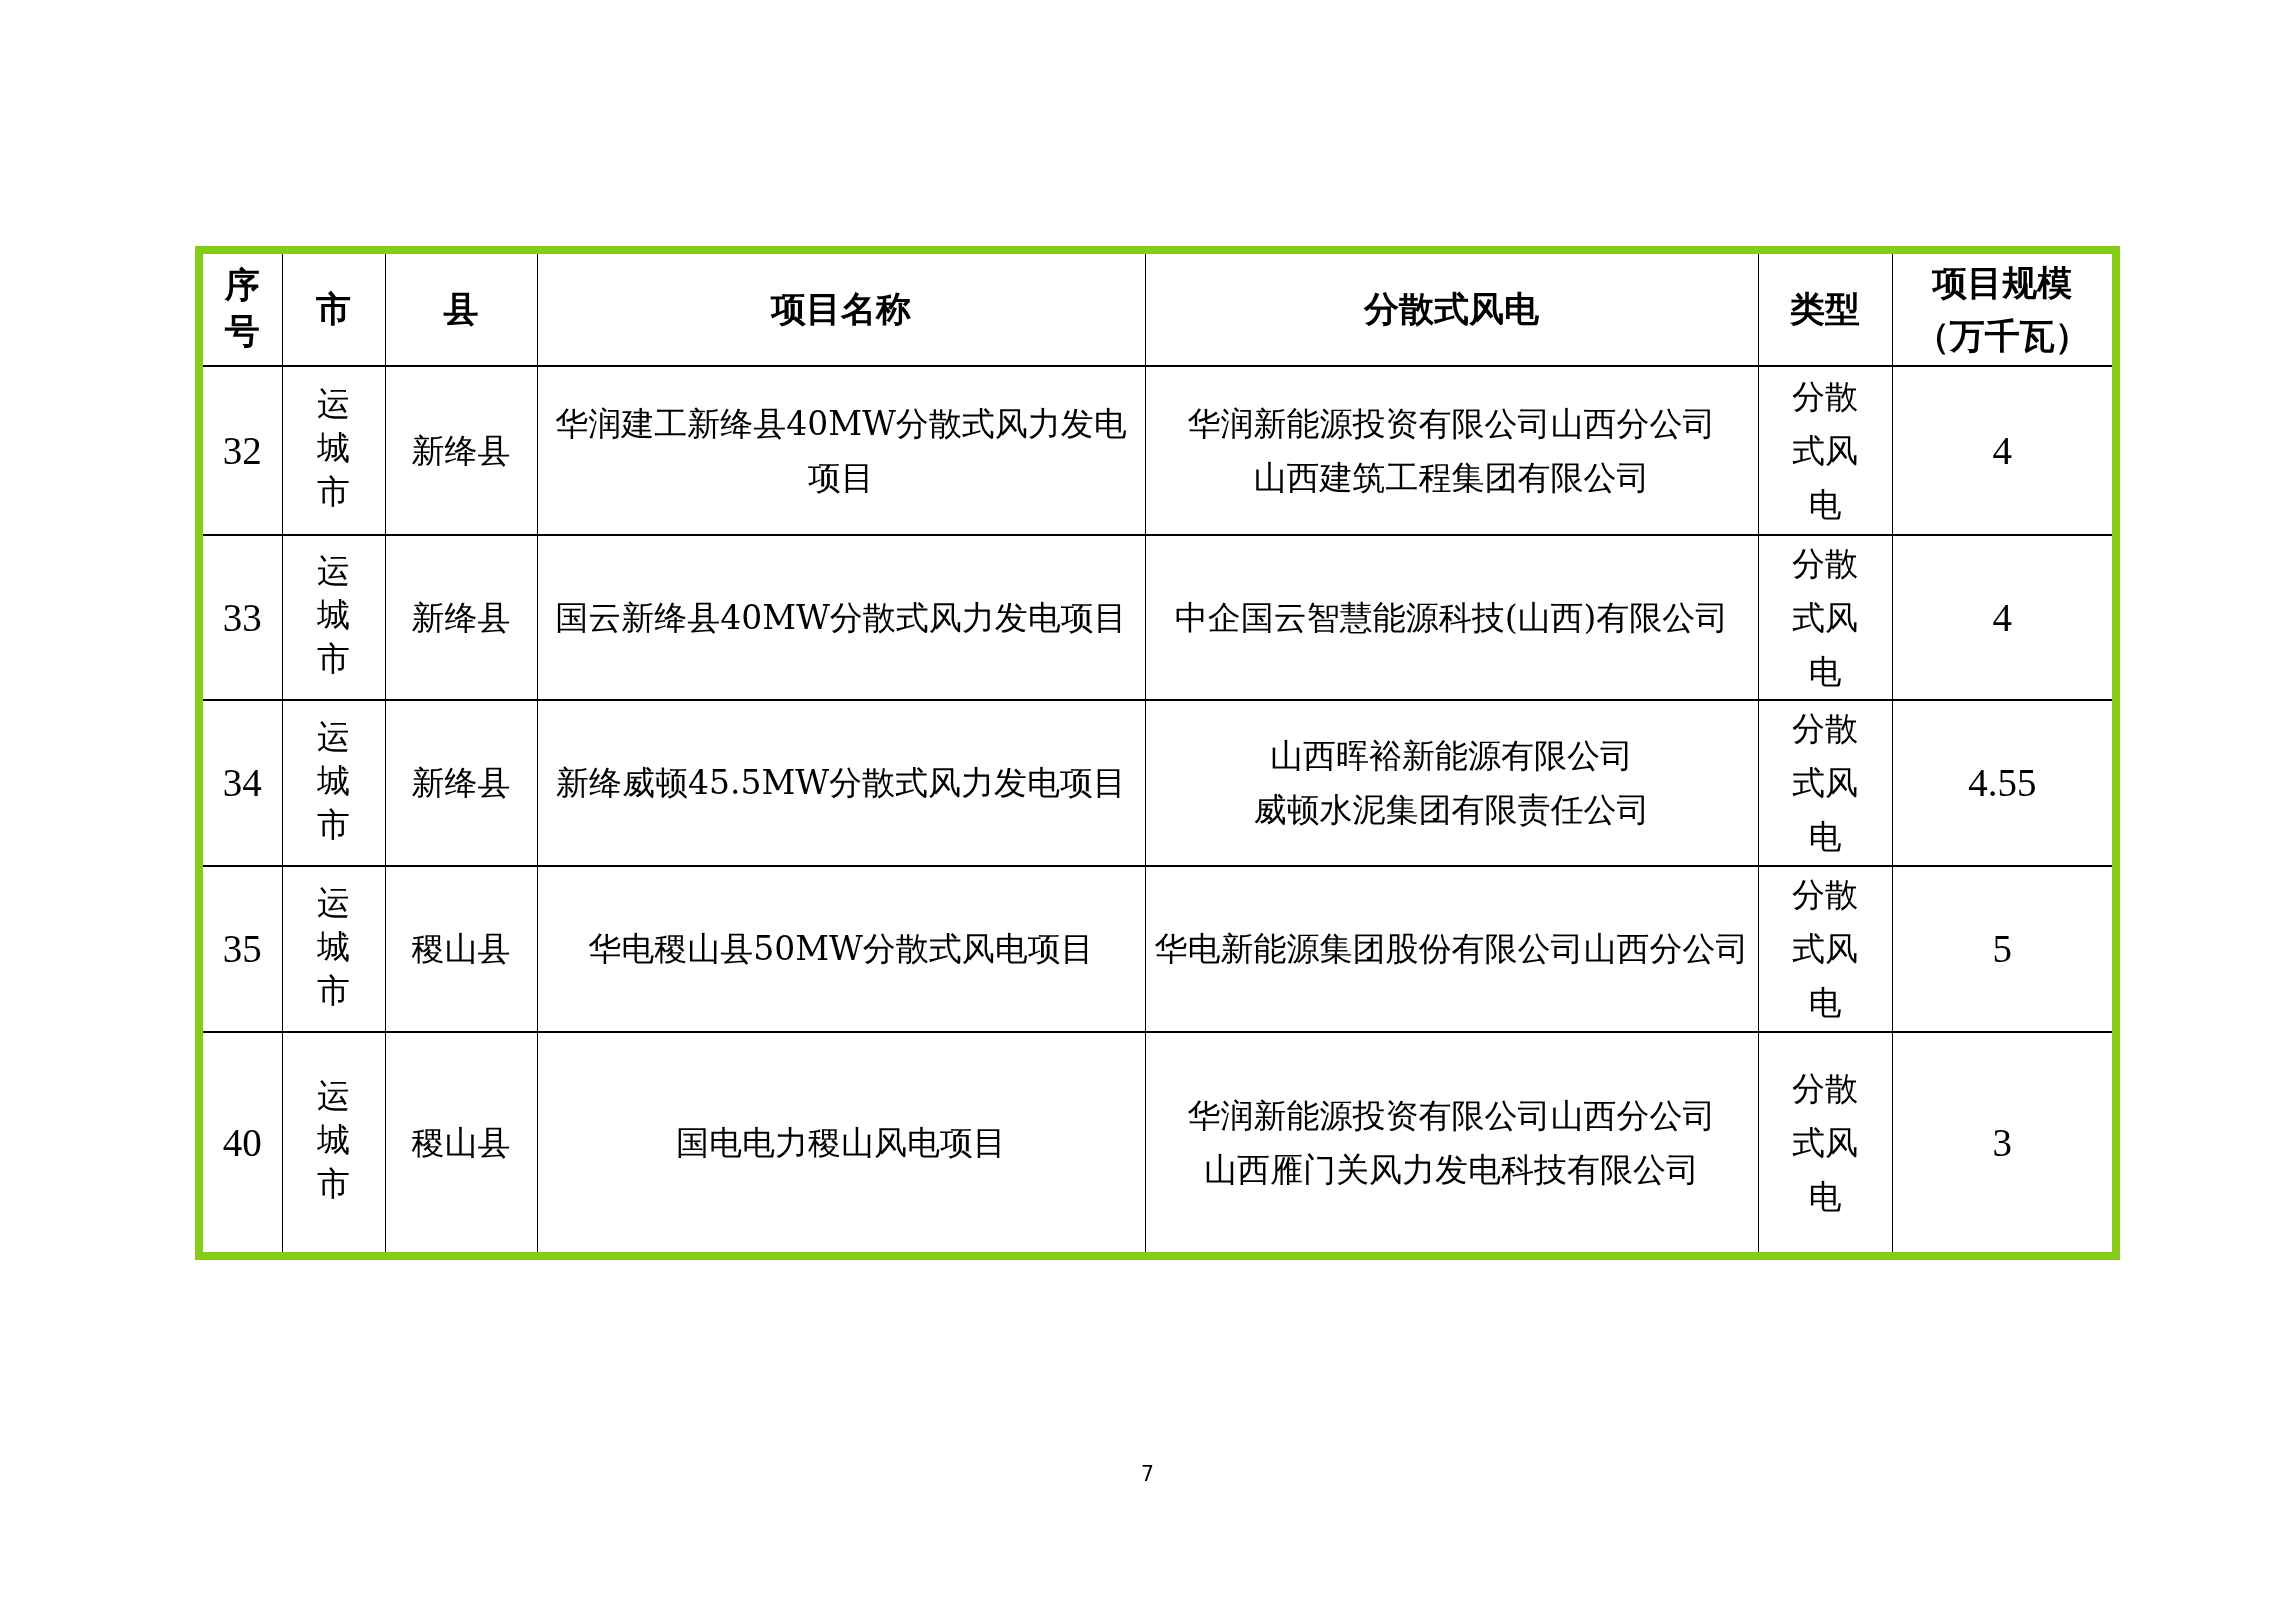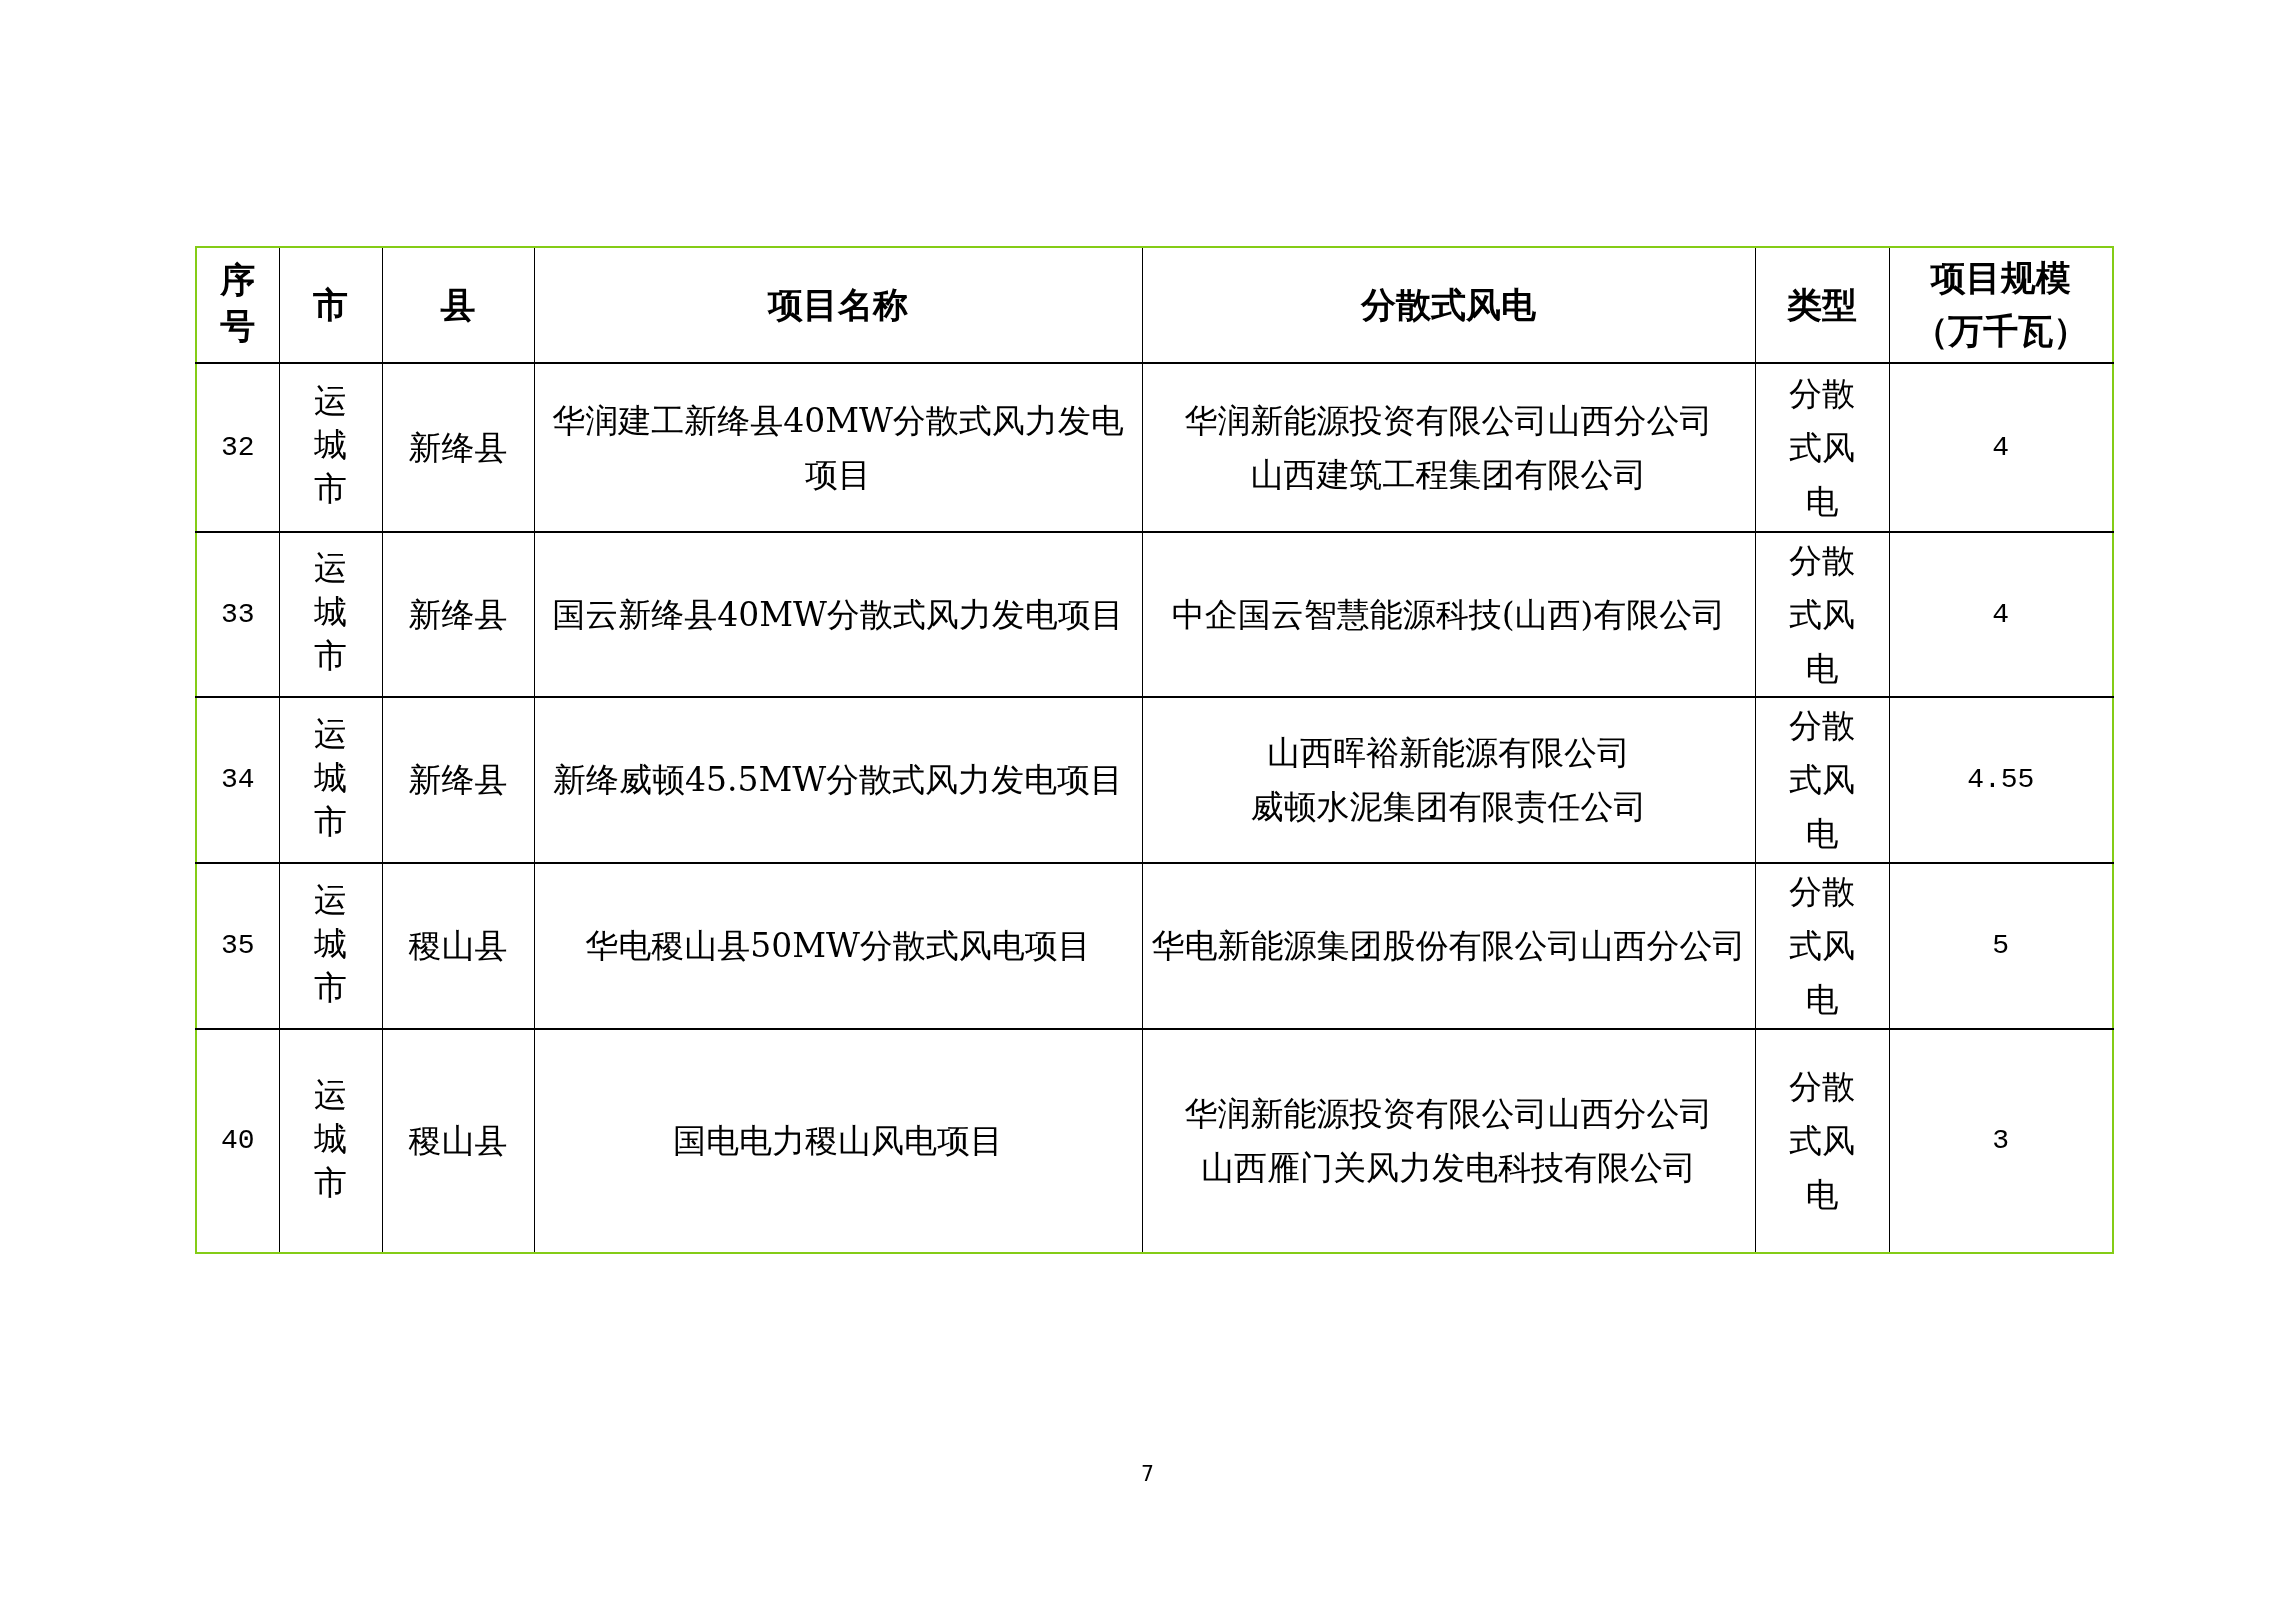--- a/index.html
+++ b/index.html
@@ -1,26 +1,26 @@
 <!DOCTYPE html>
 <html style="font-size:8.2px"><head>
 <meta charset="utf-8">
 <style>
   html, body { margin:0; padding:0; background:#ffffff; }
   body { width:2295px; height:1623px; position:relative; overflow:hidden;
          font-family:"DejaVu Serif", "Liberation Serif", serif; color:#000; }
   .page { position:absolute; left:0; top:0; width:2295px; height:1623px; background:#fff; }
   table.projects { position:absolute; left:195px; top:246px; border-collapse:collapse;
-         table-layout:fixed; width:1918px; border:2px solid #84cc16; }
+         table-layout:fixed; width:1918px; border:8px solid #84cc16; }
   table.projects td, table.projects th { border:1px solid #000; text-align:center;
          vertical-align:middle; padding:0 7.2px; }
   table.projects tr.row-sep td { border-top:2.6px solid #000; }
   th { font-weight:bold; font-size:35px; line-height:53px; font-family:"DejaVu Sans", sans-serif; }
   td { font-size:33px; line-height:54px; font-weight:normal; }
-  td.num, td.scale { font-family:Liberation Mono, monospace; font-size:28px; }
+  td.num, td.scale { font-family:Liberation Serif, serif; font-size:39px; }
   .vtext { display:inline-block; width:1.05em; word-break:break-all; line-height:44px; }
   .vtext2 { display:inline-block; width:2.1em; word-break:break-all; line-height:54px; }
   .hdr-vert { display:inline-block; width:1.05em; word-break:break-all; line-height:46px; }
   .line { display:block; }
   .page-number { position:absolute; left:0; width:2295px; top:1462px; text-align:center;
          font-family:"DejaVu Sans", sans-serif; font-size:20.4px; }
 </style>
 </head>
 <body>
 

